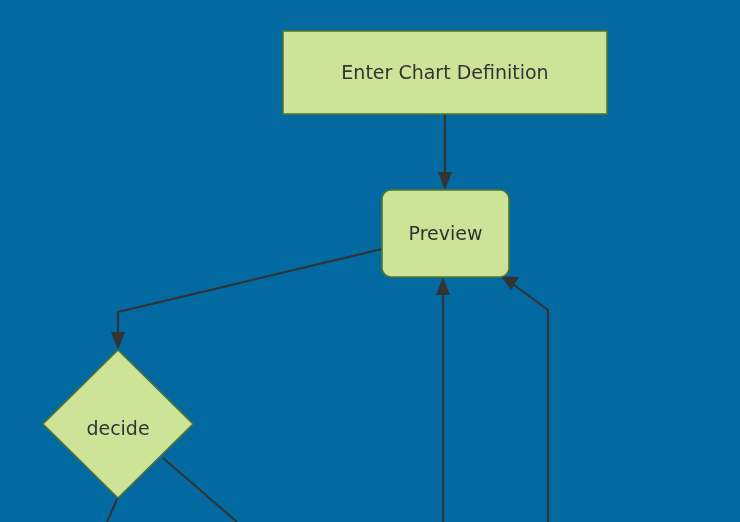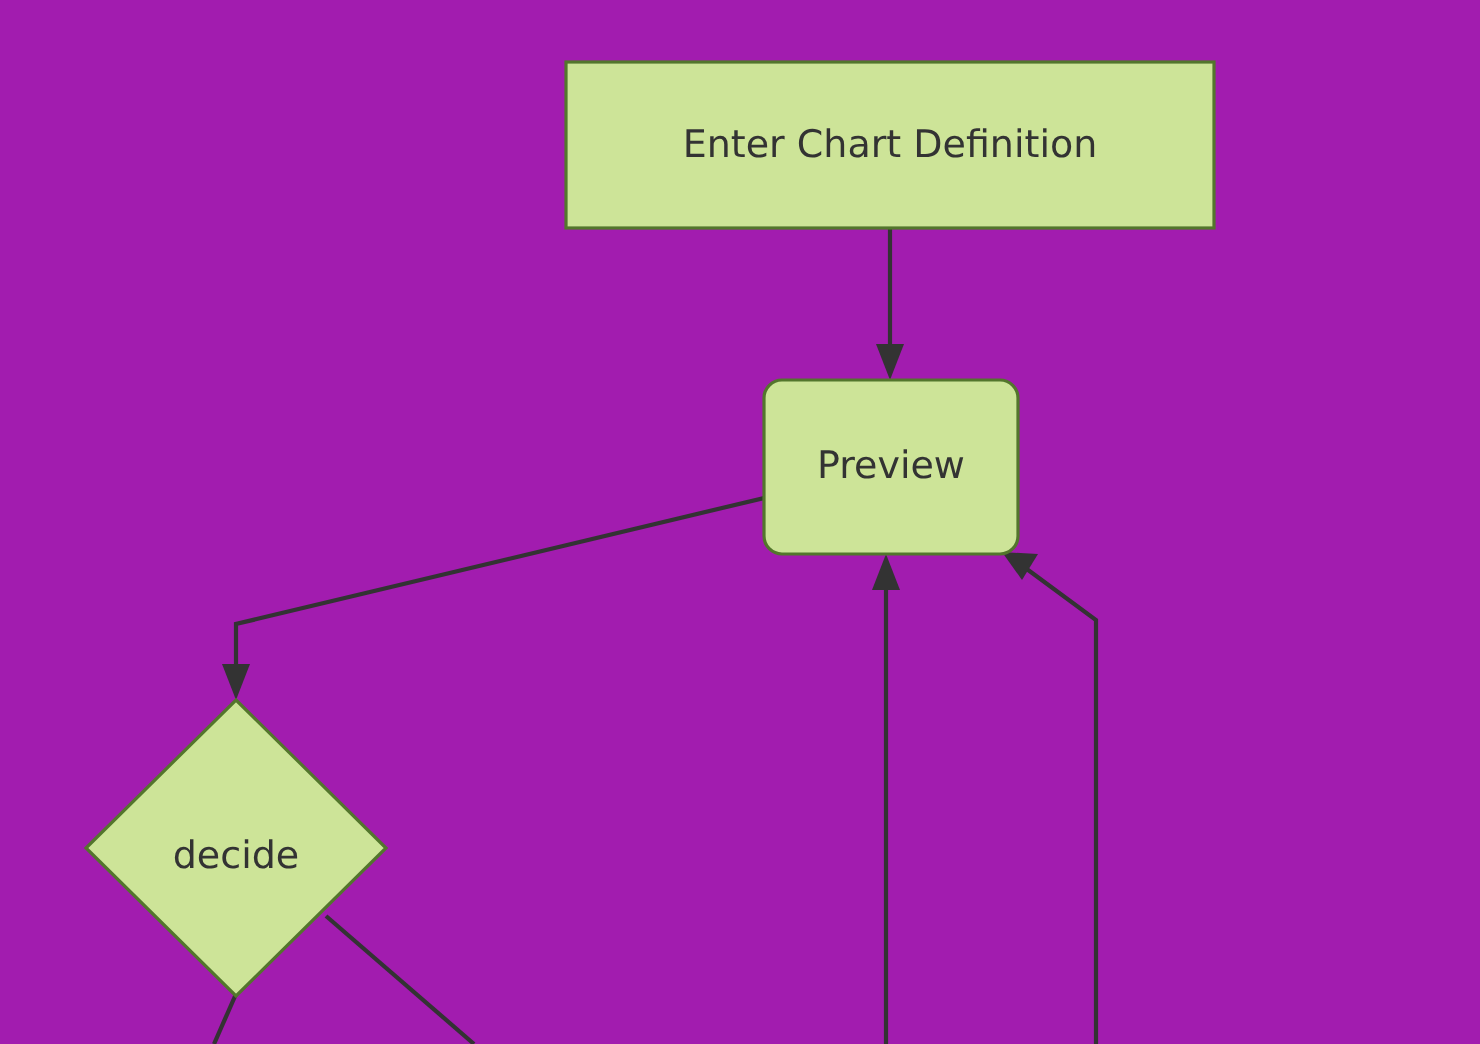--- a/index.html
+++ b/index.html
@@ -10,21 +10,21 @@
   body {
     width: 740px;
     height: 522px;
     overflow: hidden;
     font-family: "DejaVu Sans", "Liberation Sans", sans-serif;
   }
   #diagram-root {
     position: relative;
     width: 740px;
     height: 522px;
-    background: #a21caf;
+    background: #0369a1;
   }
   svg.flowchart {
     display: block;
     width: 740px;
     height: 522px;
   }
   .node-shape {
     fill: #cde498;
     stroke: #53762c;
     stroke-width: 1.6px;

